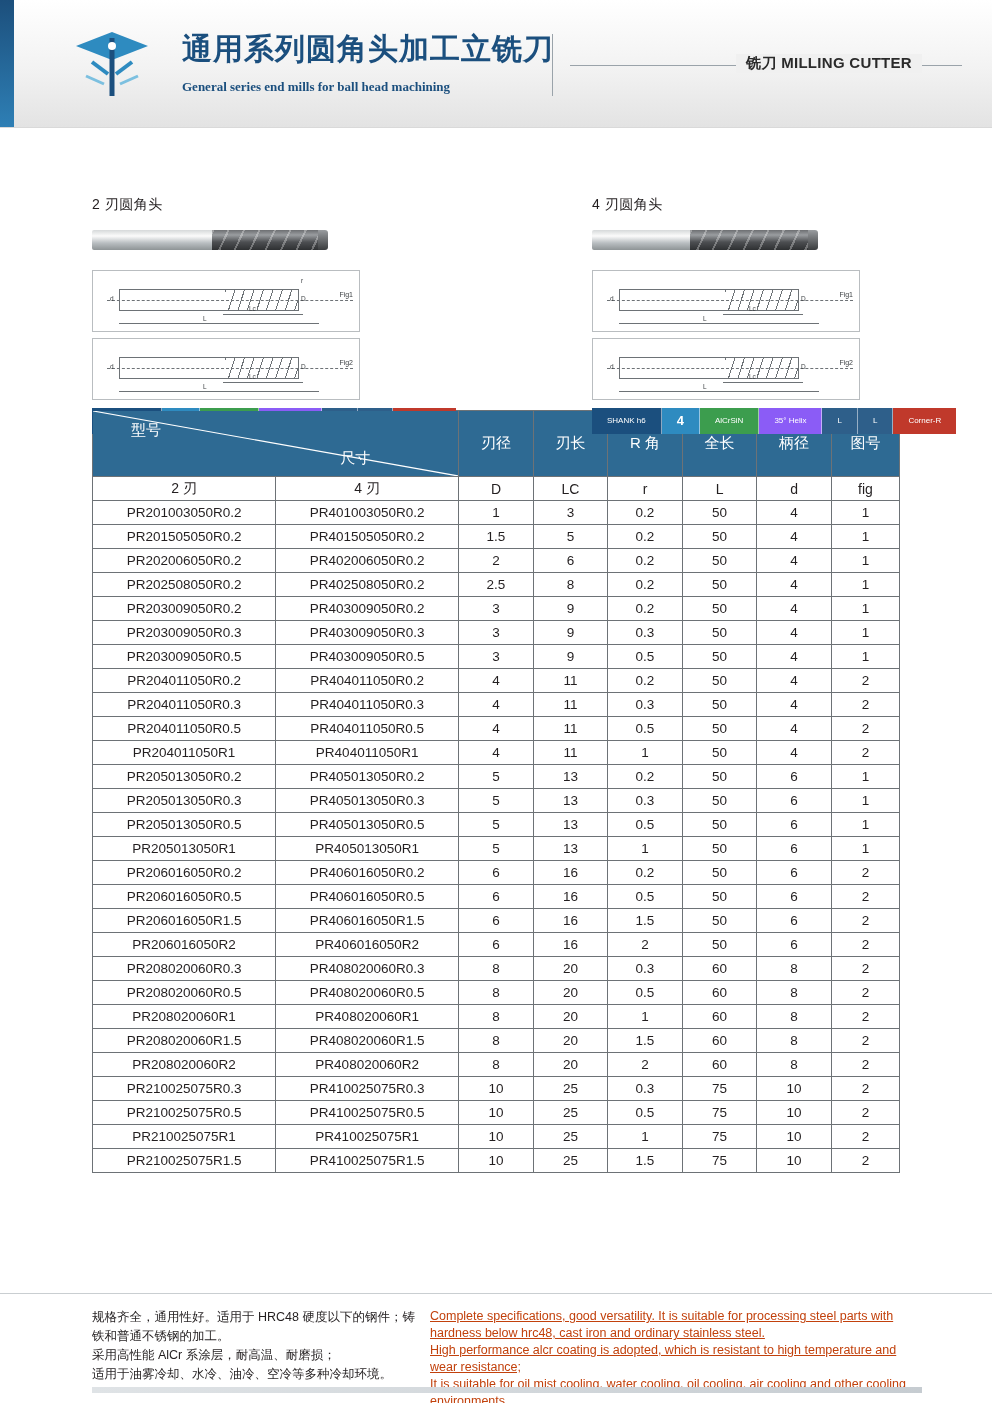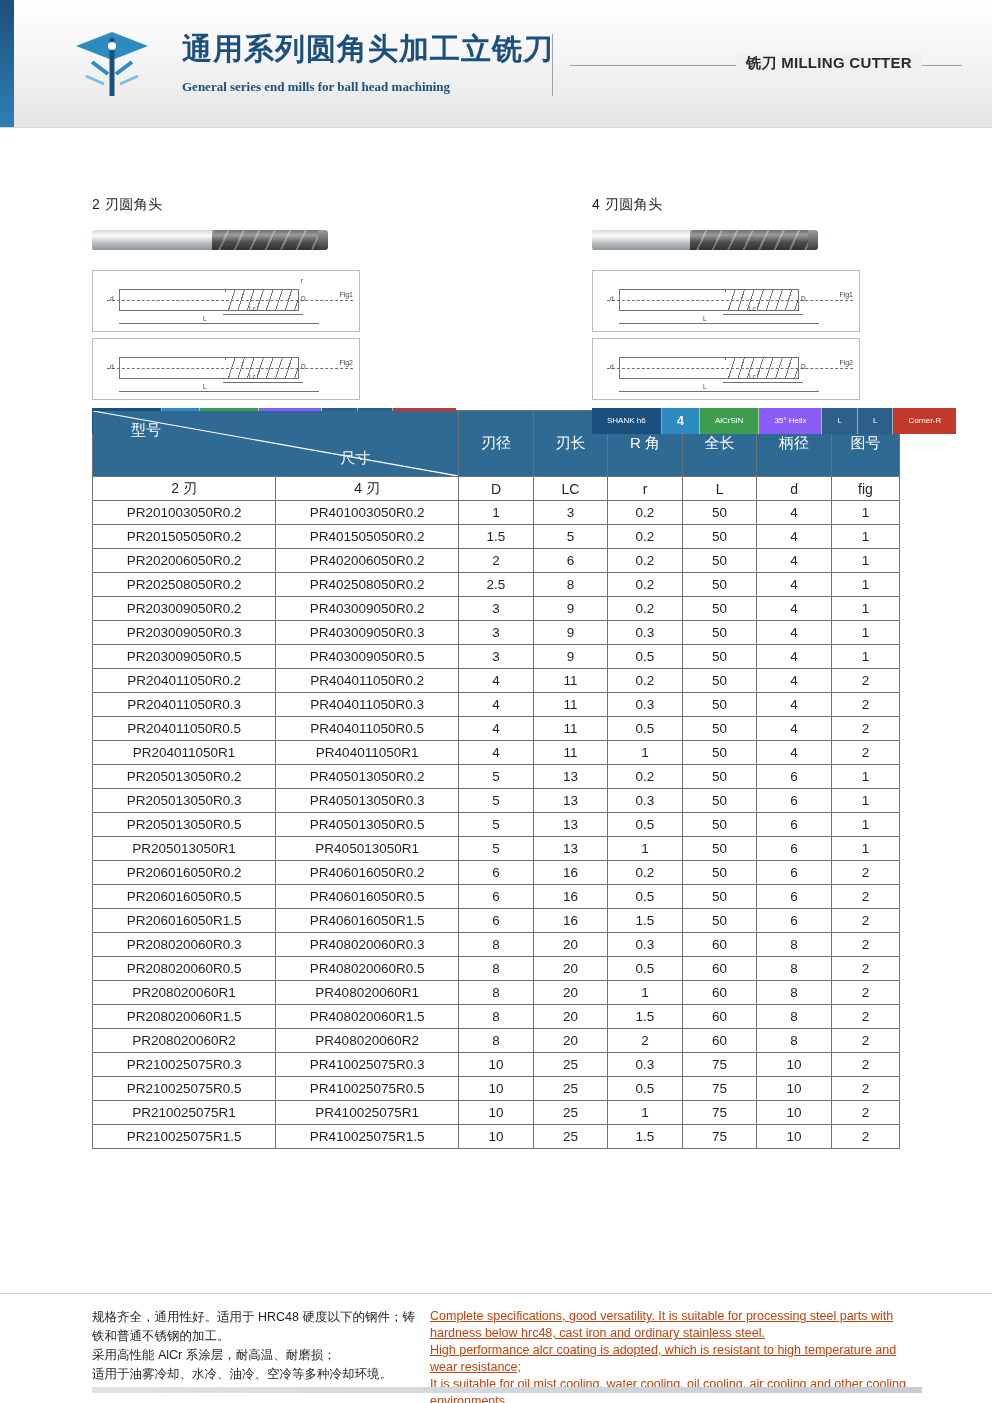--- a/index.html
+++ b/index.html
@@ -612,20 +612,30 @@
           <td>PR206016050R1.5</td>
           <td>PR406016050R1.5</td>
           <td>6</td>
           <td>16</td>
           <td>1.5</td>
           <td>50</td>
           <td>6</td>
           <td>2</td>
         </tr>
         <tr>
+          <td>PR206016050R2</td>
+          <td>PR406016050R2</td>
+          <td>6</td>
+          <td>16</td>
+          <td>2</td>
+          <td>50</td>
+          <td>6</td>
+          <td>2</td>
+        </tr>
+        <tr>
           <td>PR208020060R0.3</td>
           <td>PR408020060R0.3</td>
           <td>8</td>
           <td>20</td>
           <td>0.3</td>
           <td>60</td>
           <td>8</td>
           <td>2</td>
         </tr>
         <tr>

